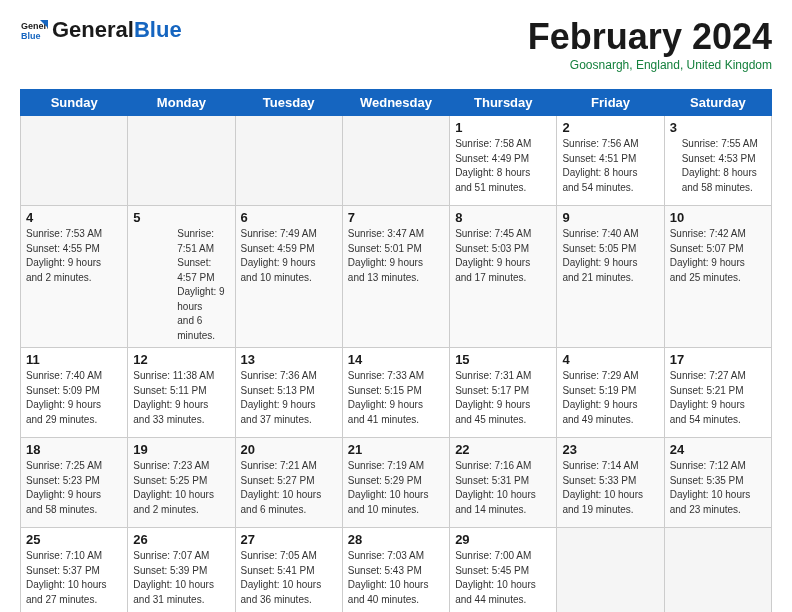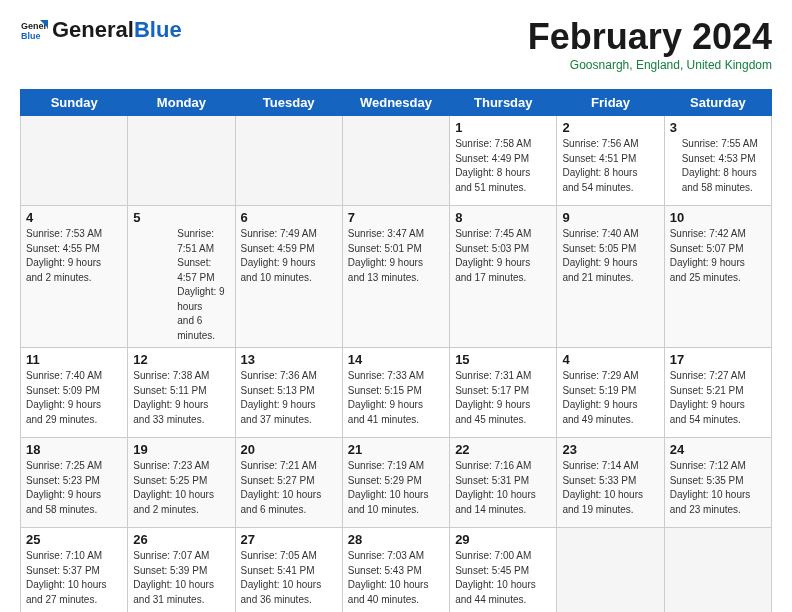--- a/index.html
+++ b/index.html
@@ -208,21 +208,21 @@
       <tr>
         <td>
           <div class="day-number">11</div>
           <div class="day-info" style="white-space: pre-line;">Sunrise: 7:40 AM
 Sunset: 5:09 PM
 Daylight: 9 hours
 and 29 minutes.</div>
         </td>
         <td>
           <div class="day-number">12</div>
-          <div class="day-info" style="white-space: pre-line;">Sunrise: 7:38 AM
+          <div class="day-info" style="white-space: pre-line;">Sunrise: 11:38 AM
 Sunset: 5:11 PM
 Daylight: 9 hours
 and 33 minutes.</div>
         </td>
         <td>
           <div class="day-number">13</div>
           <div class="day-info" style="white-space: pre-line;">Sunrise: 7:36 AM
 Sunset: 5:13 PM
 Daylight: 9 hours
 and 37 minutes.</div>

